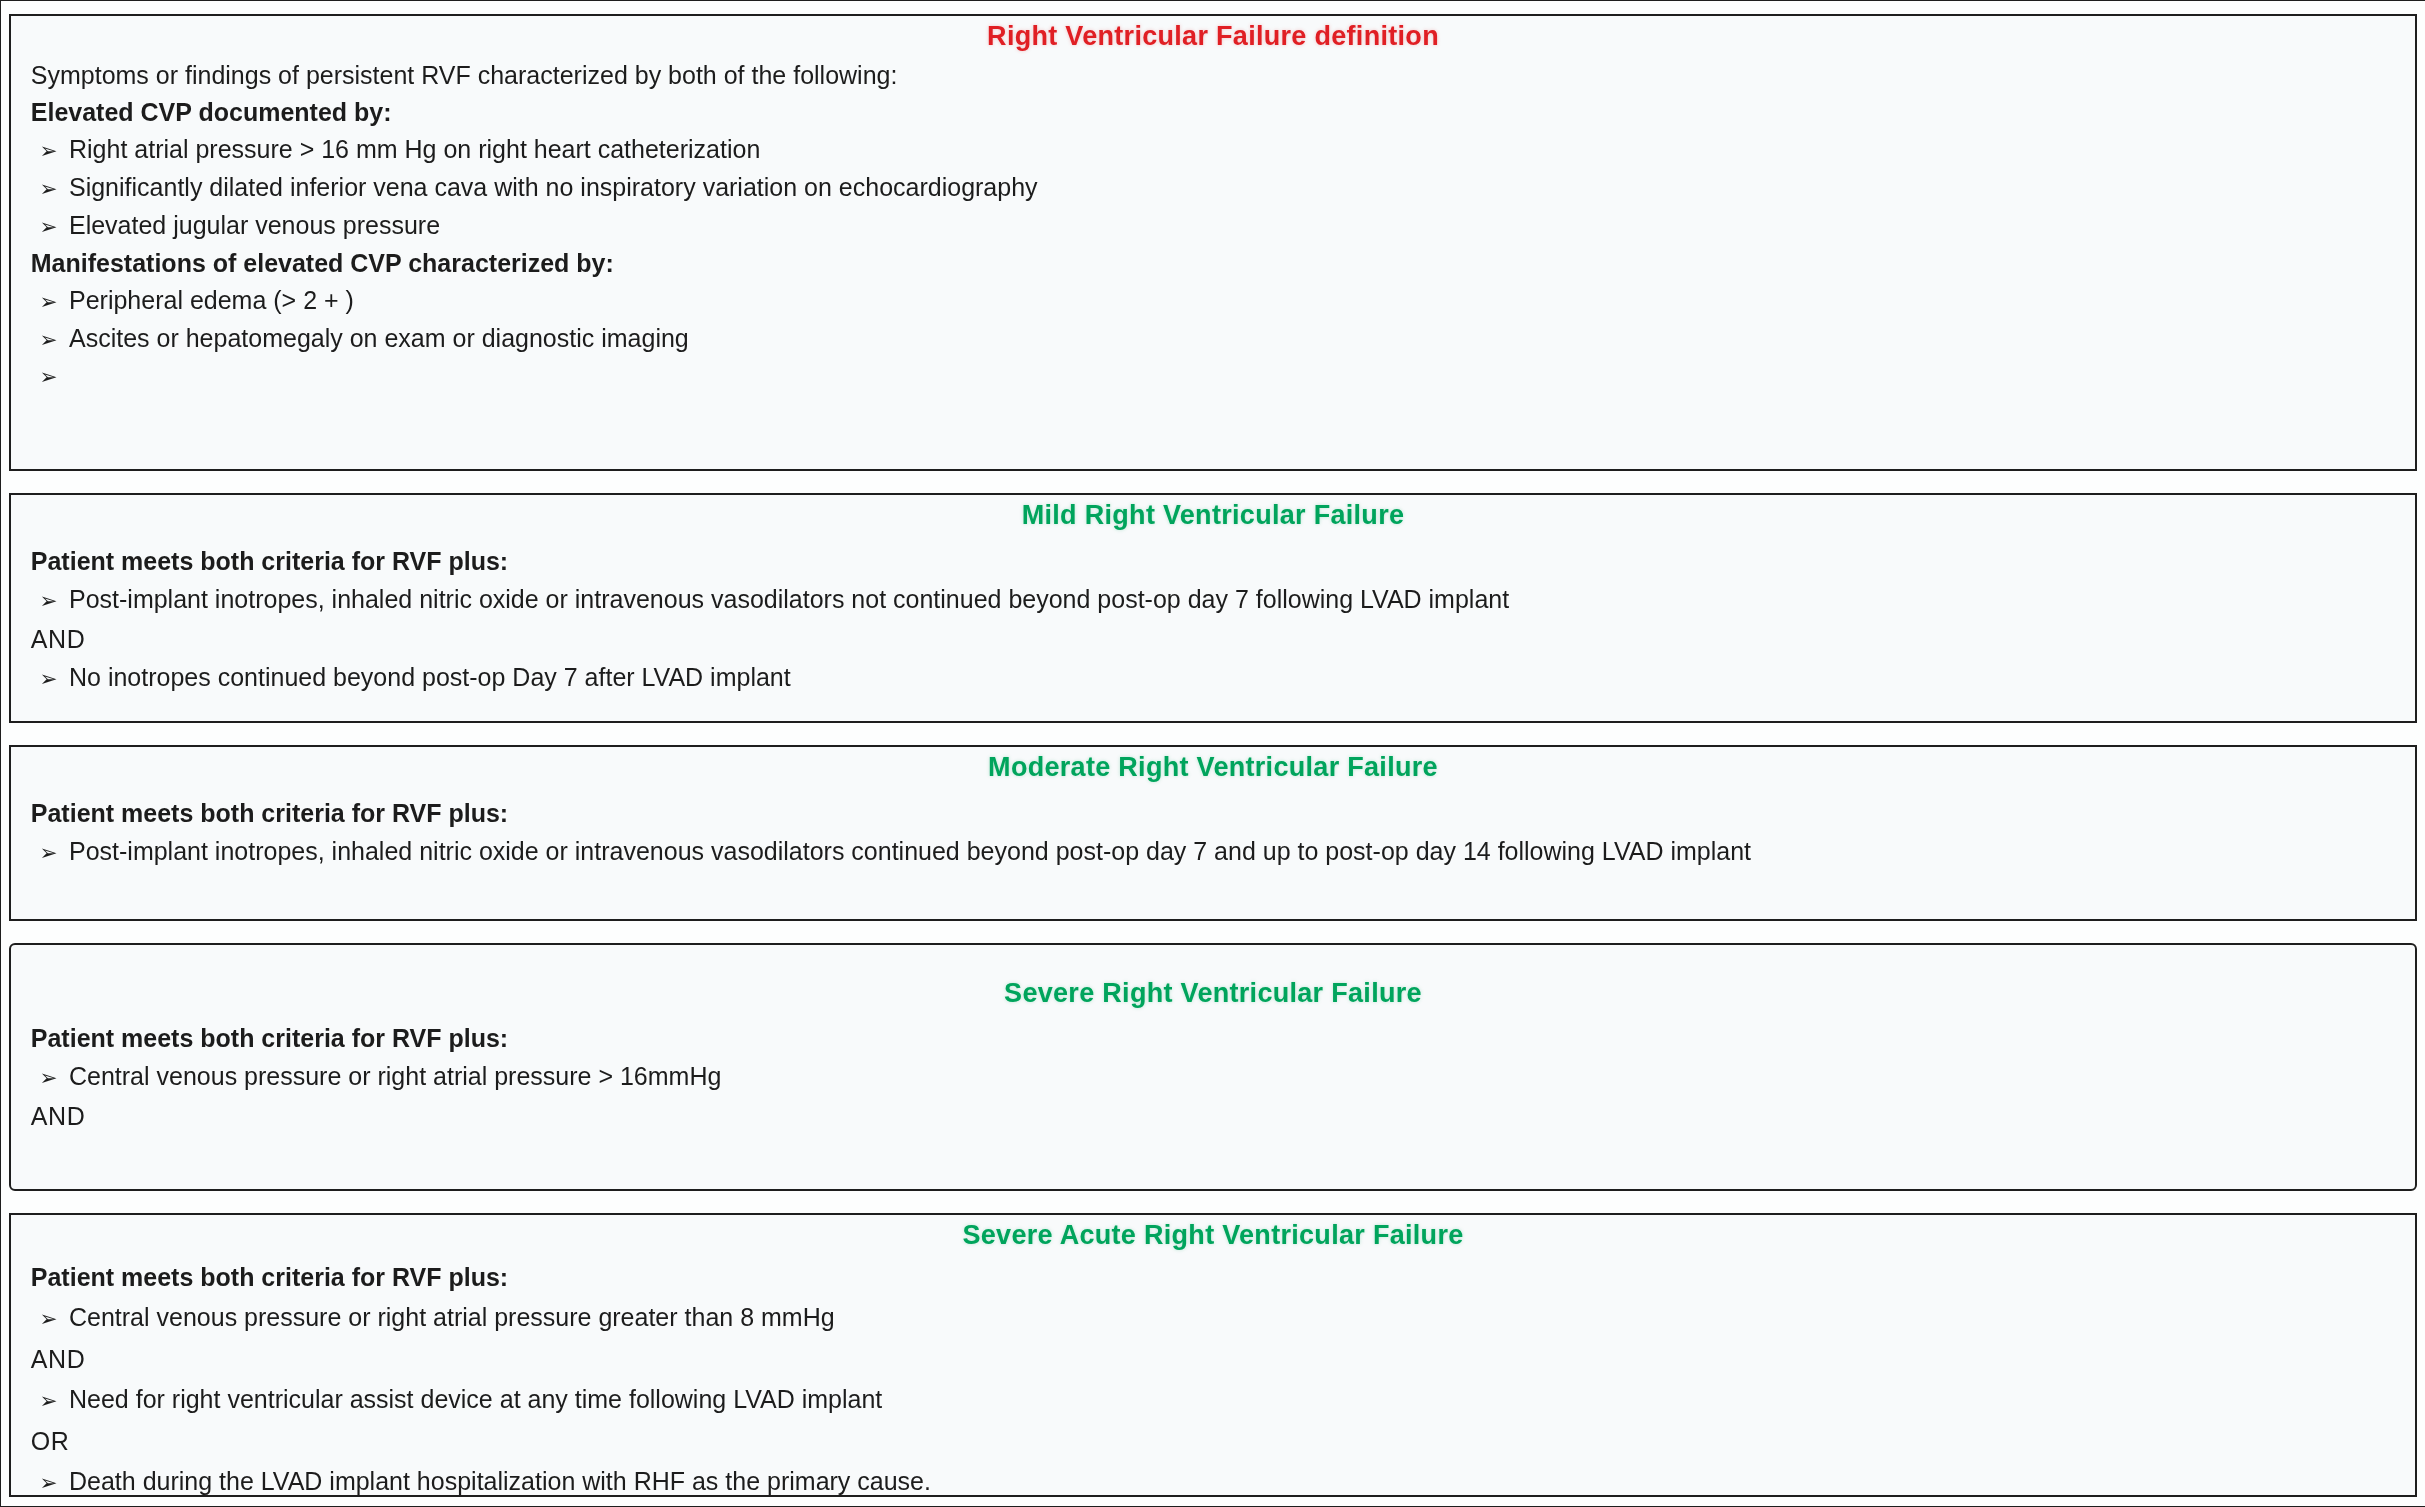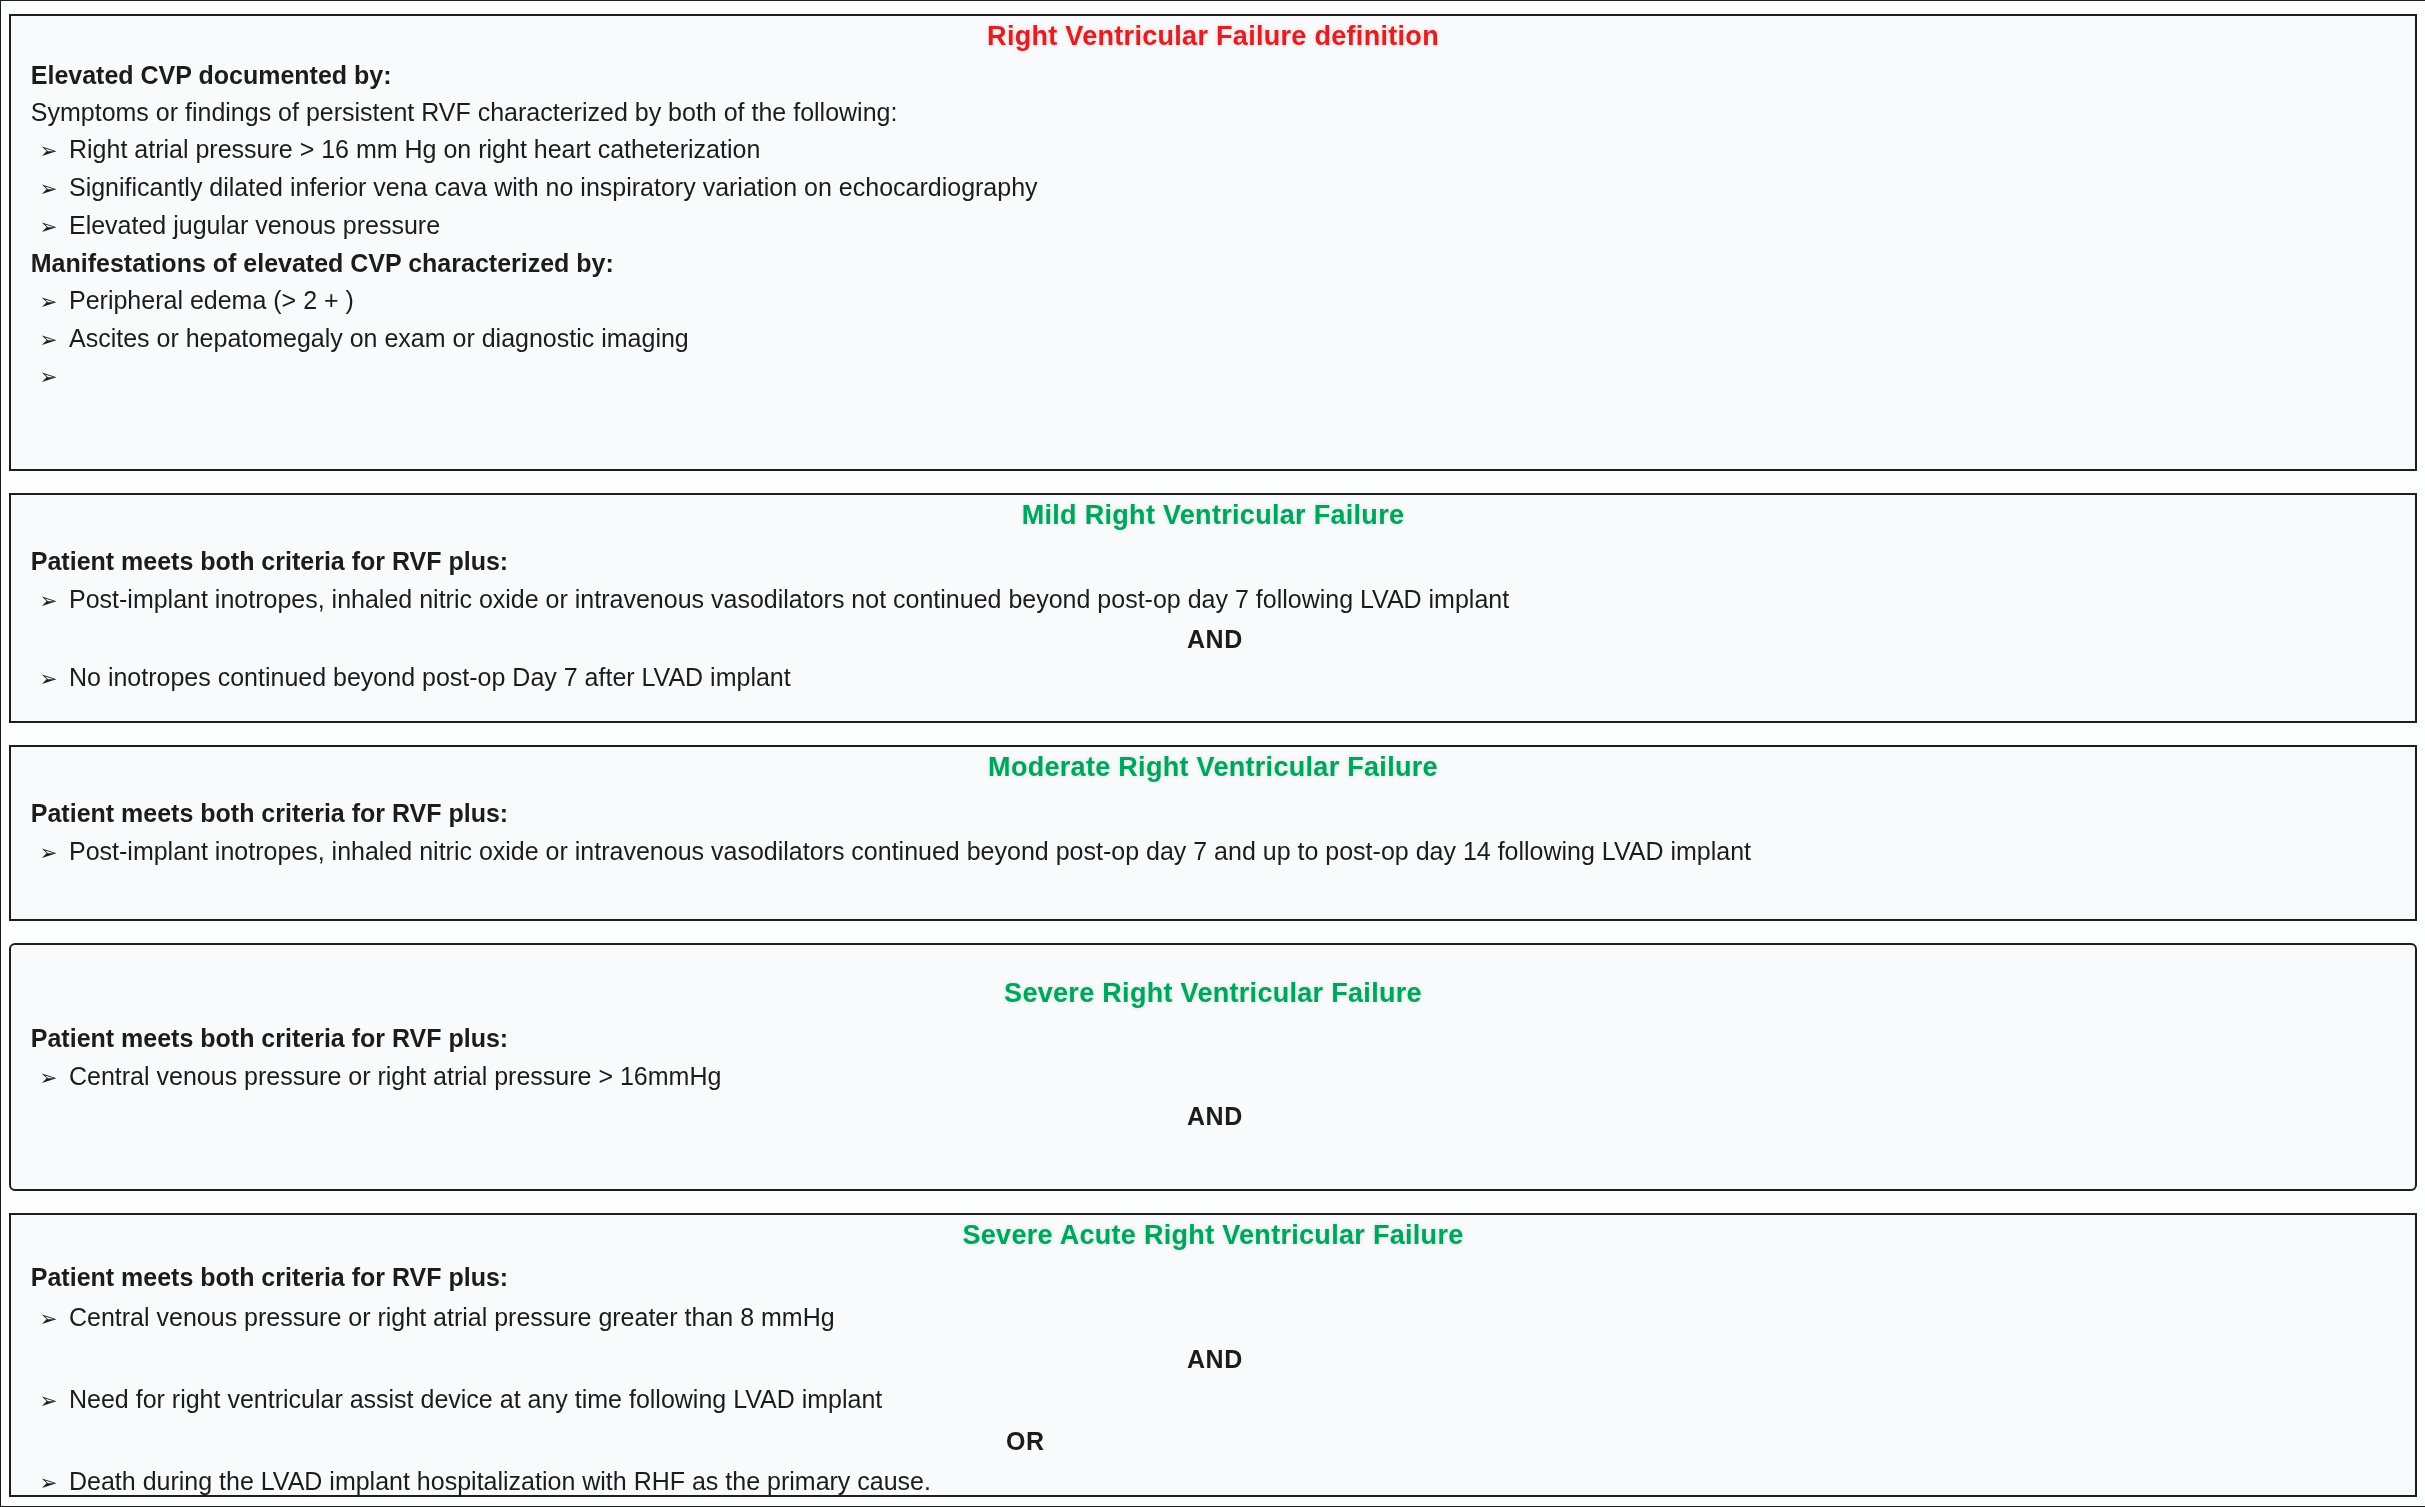--- a/index.html
+++ b/index.html
@@ -62,36 +62,36 @@
   .bullet { padding-left: 12.6px; display: flex; align-items: baseline; }
   .bullet .glyph {
     font-family: "DejaVu Sans", sans-serif;
     font-size: 21.5px;
     margin-right: 11.4px;
     flex: 0 0 auto;
     color: var(--text-col, #1c1c1c);
   }
 
   .connector {
-    text-align: center;
-    font-weight: bold;
+    text-align: left;
+    font-weight: normal;
     letter-spacing: 0.6px;
   }
   
   .connector[data-word="OR"] { padding-right: 379px; }
 </style>
 </head>
 <body>
 
 <div class="page">
 
 <section class="section sec-0">
       <div class="section-title title-red">Right Ventricular Failure definition</div>
+      <div class="line plain">Symptoms or findings of persistent RVF characterized by both of the following:</div>
       <div class="line subheading">Elevated CVP documented by:</div>
-      <div class="line plain">Symptoms or findings of persistent RVF characterized by both of the following:</div>
       <div class="line bullet">
         <span class="glyph">➢</span>
         <span>Right atrial pressure &gt; 16 mm Hg on right heart catheterization</span>
       </div>
       <div class="line bullet">
         <span class="glyph">➢</span>
         <span>Significantly dilated inferior vena cava with no inspiratory variation on echocardiography</span>
       </div>
       <div class="line bullet">
         <span class="glyph">➢</span>

